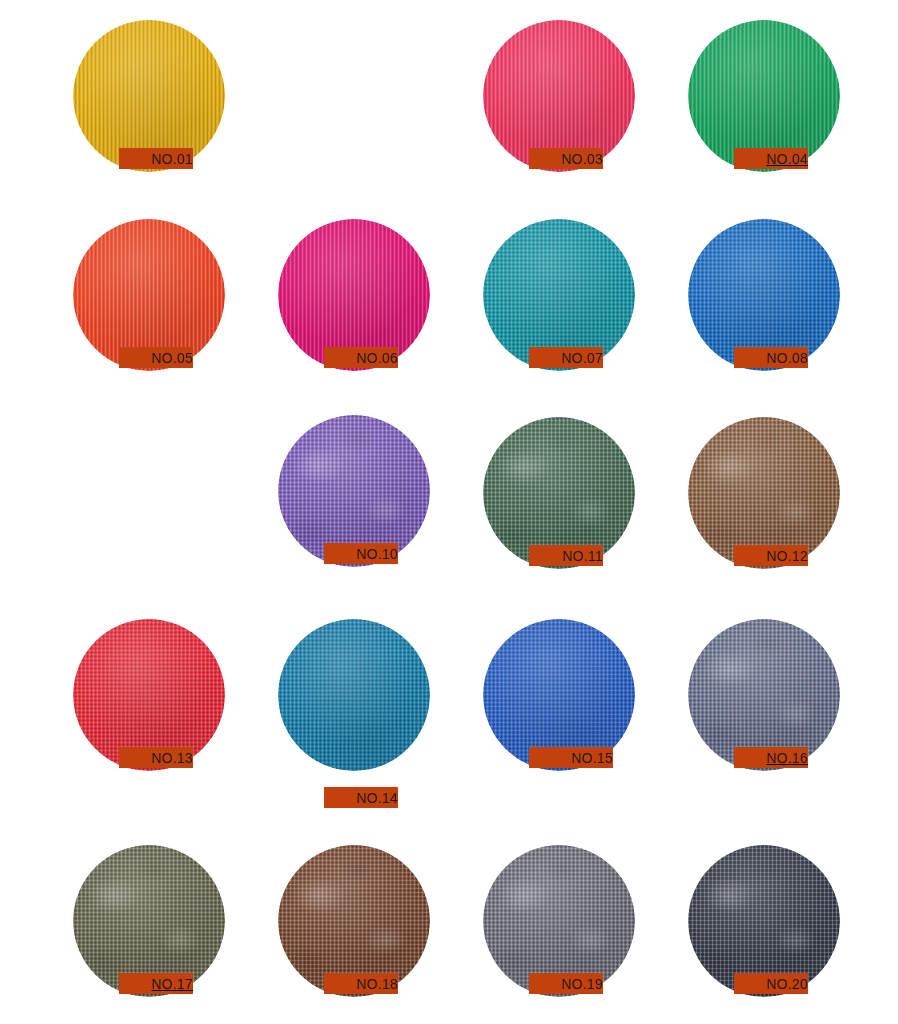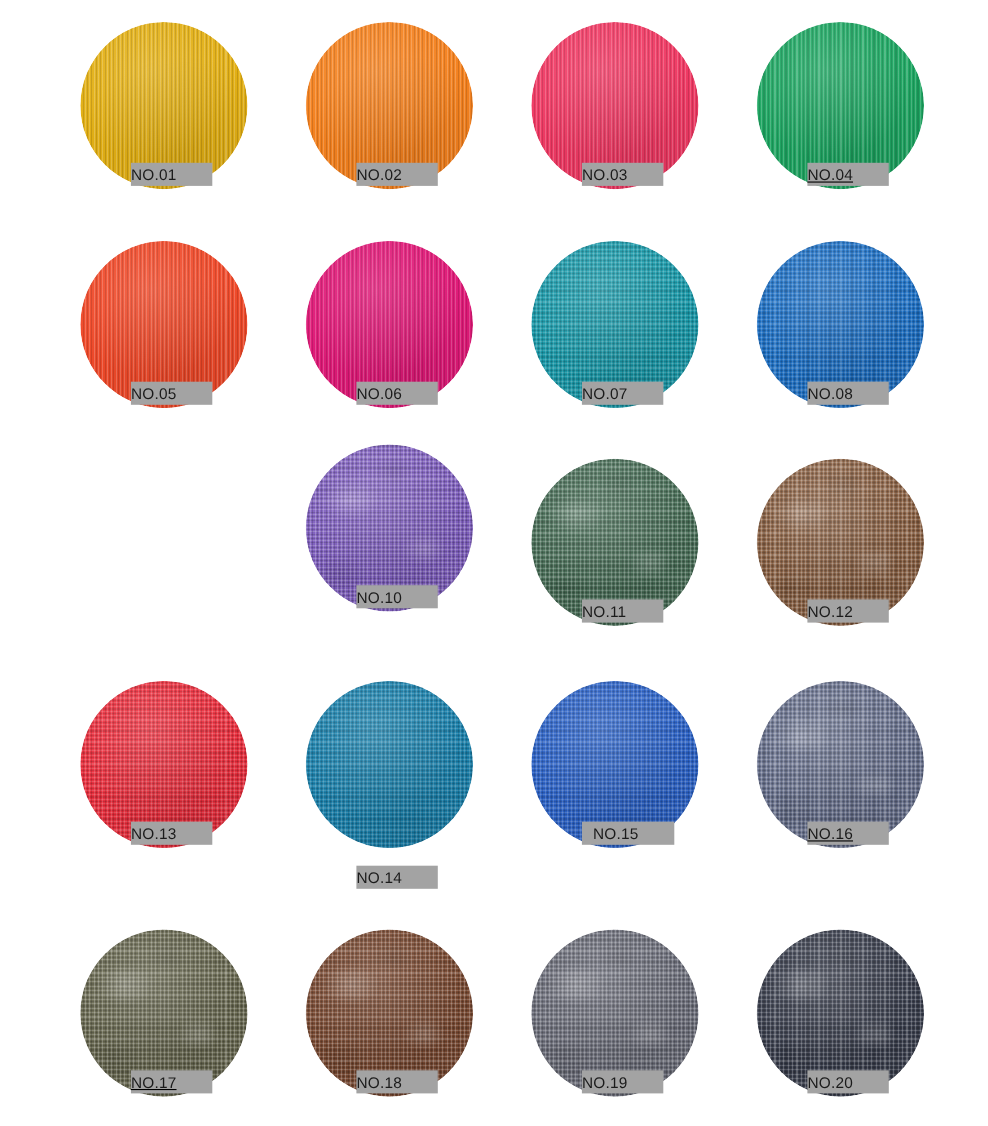--- a/index.html
+++ b/index.html
@@ -122,24 +122,24 @@
     border-radius: 50%;
     background:
       radial-gradient(circle at 42% 30%, rgba(255,255,255,0.16), rgba(255,255,255,0) 58%),
       radial-gradient(circle at 62% 86%, rgba(0,0,0,0.10), rgba(0,0,0,0) 62%);
     pointer-events: none;
   }
 
   
   .swatch-label {
     position: absolute;
-    background: #a3a3a3;
+    background: #c2410c;
     display: flex;
     align-items: center;
-    justify-content: flex-start;
+    justify-content: flex-end;
     height: 21px;
     width: 74px;
     z-index: 3;
   }
 
   .swatch-label-text {
     font-family: "Liberation Sans", sans-serif;
     font-size: 14px;
     letter-spacing: 0.2px;
     color: #1b1b1b;
@@ -154,30 +154,20 @@
     <div class="swatch-cell" style="left: 73px; top: 20px;">
       <div class="swatch-disc">
         <div class="swatch-base" style="background: rgb(227, 176, 21);"></div>
         <div class="tex-rib"></div>
         <div class="swatch-shade"></div>
       </div>
       <div class="swatch-label" style="left: 46px; top: 128px; width: 74px; height: 21px;">
         <span class="swatch-label-text">NO.01</span>
       </div>
     </div>
-    <div class="swatch-cell" style="left: 278px; top: 20px;">
-      <div class="swatch-disc">
-        <div class="swatch-base" style="background: rgb(245, 130, 31);"></div>
-        <div class="tex-rib"></div>
-        <div class="swatch-shade"></div>
-      </div>
-      <div class="swatch-label" style="left: 46px; top: 128px; width: 74px; height: 21px;">
-        <span class="swatch-label-text">NO.02</span>
-      </div>
-    </div>
     <div class="swatch-cell" style="left: 483px; top: 20px;">
       <div class="swatch-disc">
         <div class="swatch-base" style="background: rgb(240, 58, 100);"></div>
         <div class="tex-rib"></div>
         <div class="swatch-shade"></div>
       </div>
       <div class="swatch-label" style="left: 46px; top: 128px; width: 74px; height: 21px;">
         <span class="swatch-label-text">NO.03</span>
       </div>
     </div>
@@ -224,21 +214,21 @@
     <div class="swatch-cell" style="left: 688px; top: 219px;">
       <div class="swatch-disc">
         <div class="swatch-base" style="background: rgb(30, 114, 200);"></div>
         <div class="tex-weave"></div>
         <div class="swatch-shade"></div>
       </div>
       <div class="swatch-label" style="left: 46px; top: 128px; width: 74px; height: 21px;">
         <span class="swatch-label-text">NO.08</span>
       </div>
     </div>
-    <div class="swatch-cell" style="left: 278px; top: 404px; text-decoration: underline;">
+    <div class="swatch-cell" style="left: 278px; top: 415px; text-decoration: underline;">
       <div class="swatch-disc">
         <div class="swatch-base" style="background: rgb(128, 96, 192);"></div>
         <div class="tex-heather"></div>
         <div class="swatch-shade"></div>
       </div>
       <div class="swatch-label" style="left: 46px; top: 128px; width: 74px; height: 21px;">
         <span class="swatch-label-text">NO.10</span>
       </div>
     </div>
     <div class="swatch-cell" style="left: 483px; top: 417px;">

